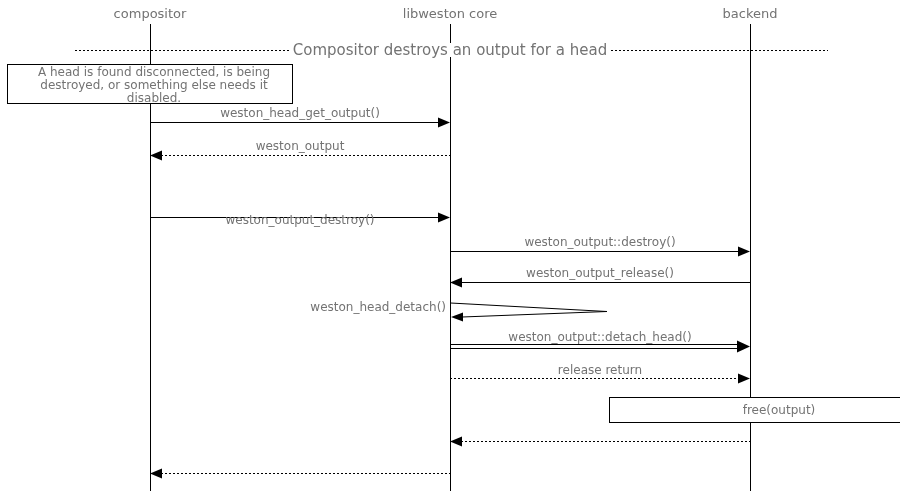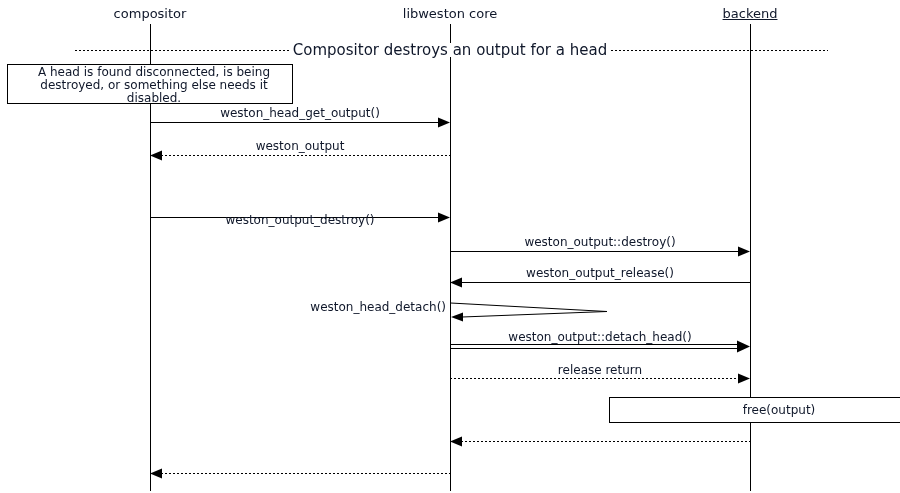--- a/index.html
+++ b/index.html
@@ -1,18 +1,18 @@
 <!DOCTYPE html>
 <html><head>
 <meta charset="utf-8">
 <style>
   html,body{margin:0;padding:0;background:#fff;}
   .stage{
     position:relative;width:900px;height:493px;background:#ffffff;
-    font-family:"DejaVu Sans","Liberation Sans",sans-serif;color:#0f172a;
+    font-family:"DejaVu Sans","Liberation Sans",sans-serif;color:#737373;
     overflow:hidden;
   }
   svg{position:absolute;left:0;top:0;z-index:1;}
   svg line, svg path{stroke:#000;stroke-width:1;}
   svg .dot{stroke-dasharray:2,2;}
   svg polygon{fill:#000;stroke:none;}
   .plabel{
     position:absolute;z-index:3;font-size:13px;line-height:15px;
     white-space:nowrap;transform:translateX(-50%);
   }
@@ -72,21 +72,21 @@
 
     <line class="dot" x1="461" y1="441.5" x2="750" y2="441.5"></line>
     <polygon points="450,441.5 462,436.5 462,446.5"></polygon>
 
     <line class="dot" x1="161" y1="473.5" x2="450" y2="473.5"></line>
     <polygon points="150,473.5 162,468.5 162,478.5"></polygon>
   </svg>
 
   <div class="plabel" style="left:150px;top:6px;">compositor</div>
   <div class="plabel" style="left:450px;top:6px;">libweston core</div>
-  <div class="plabel" style="left:750px;top:6px;text-decoration:underline;">backend</div>
+  <div class="plabel" style="left:750px;top:6px;">backend</div>
 
   <div class="divider-label" style="left:450px;top:43px;">Compositor destroys an output for a head</div>
 
   <div class="note" style="left:7px;top:64px;width:286px;height:40px;">
     <div class="inner" style="max-width:272px;padding-top:1px;">A head is found disconnected, is being destroyed, or something else needs it disabled.</div>
   </div>
 
 
   <div class="note" style="left:609px;top:397px;width:332px;height:26px;line-height:24px;">free(output)</div>
 

